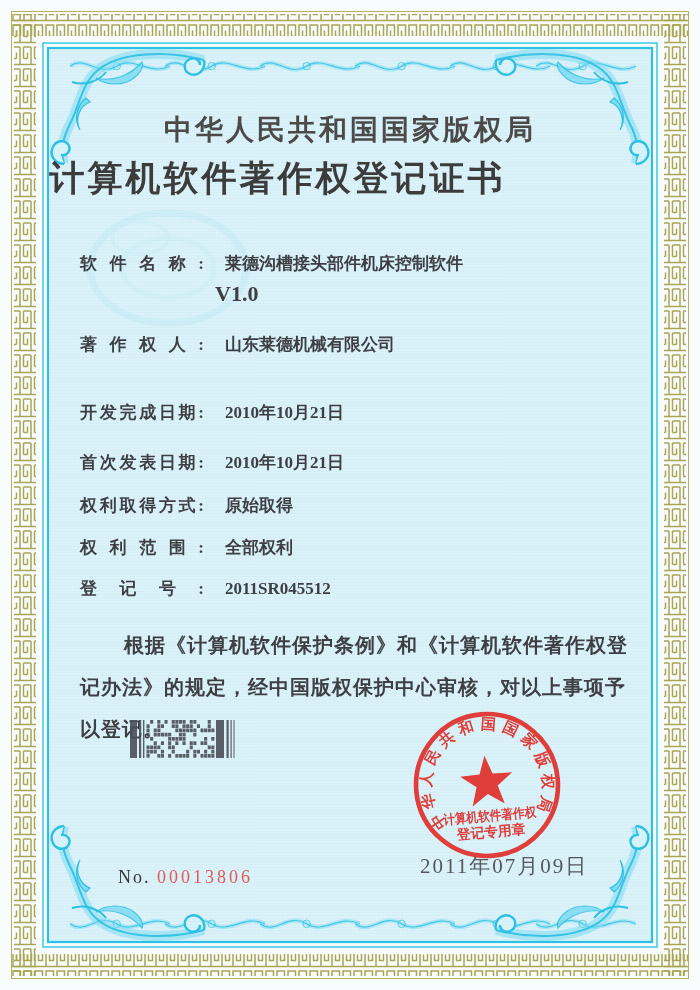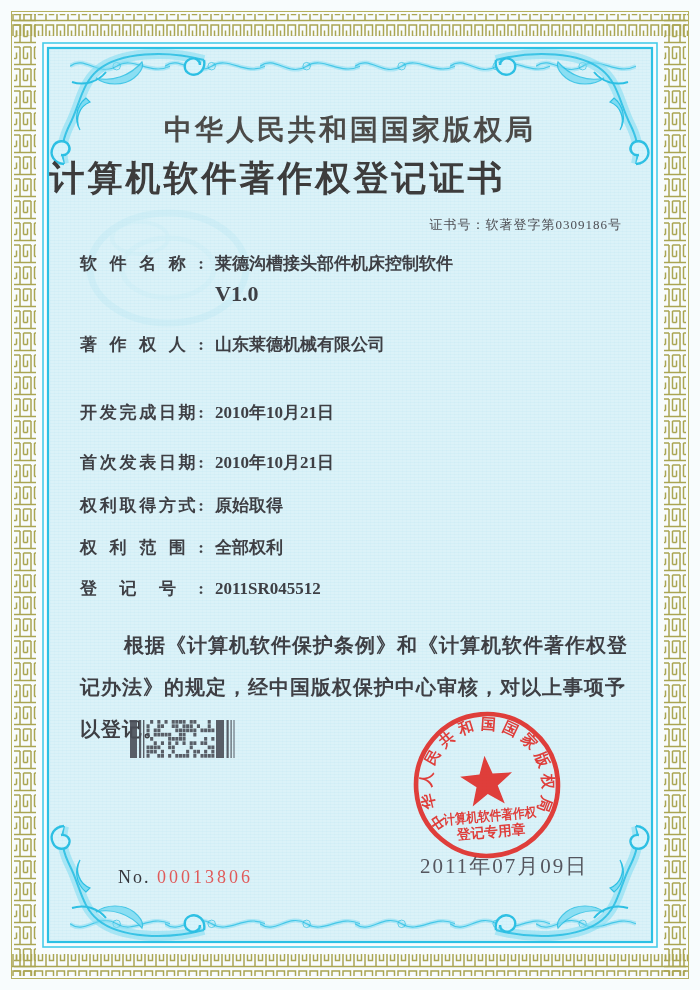--- a/index.html
+++ b/index.html
@@ -12,21 +12,21 @@
       repeating-linear-gradient(90deg, rgba(140,210,232,.05) 0 1px, rgba(255,255,255,0) 1px 4px);
     pointer-events:none;}
   .txt{position:absolute;color:#3e3f44;}
   .authority{top:111px;left:0;width:700px;text-align:center;font-size:28px;font-weight:700;
     letter-spacing:3px;color:#4b4a48;}
   .cert-title{top:155px;left:0;width:555px;text-align:center;font-size:35px;font-weight:700;
     letter-spacing:3px;color:#3d3c3c;}
   .certno{top:216px;right:78px;font-size:13px;font-weight:500;color:#4d4d52;letter-spacing:1px;}
   .row{left:80px;font-size:17px;font-weight:600;white-space:nowrap;}
   .row .lab{display:inline-block;width:124px;text-align:justify;text-align-last:justify;}
-  .row .val{margin-left:11px;}
+  .row .val{margin-left:21px;}
   .val2{left:215px;font-size:22px;font-weight:600;}
   .statement{top:624px;left:80px;width:552px;font-size:20px;font-weight:600;line-height:42px;
     text-indent:2.2em;letter-spacing:1px;margin:0;}
   .barcode{position:absolute;left:130px;top:720px;}
   .serial{top:851px;left:118px;font-size:18px;letter-spacing:2px;color:#35363c;margin-top:16px;}
   .serial .red{color:#e05a5a;letter-spacing:3px;}
   .datestamp{top:852px;left:420px;font-size:21px;color:#55565e;letter-spacing:2px;font-weight:500;}
   .seal{position:absolute;left:411px;top:709px;transform:rotate(-5deg);opacity:.92;}
   .seal text{fill:#e02f2b;font-weight:700;font-family:"Liberation Serif","DejaVu Serif",serif;}
 </style>
@@ -108,23 +108,20 @@
     <g fill="none">
       <rect x="43" y="43" width="614" height="904" stroke="#47cbe9" stroke-width="1.6"></rect>
       <rect x="48" y="48" width="604" height="894" stroke="#2cc0e4" stroke-width="2.2"></rect>
     </g>
   </svg>
 
   <div class="texture"></div>
 
   <div class="txt authority">中华人民共和国国家版权局</div>
   <div class="txt cert-title">计算机软件著作权登记证书</div>
-  <div class="txt certno">
-    <span>证书号：</span><span>软著登字第0309186号</span>
-  </div>
 
   <div class="txt row" style="top:252px">
     <span class="lab">软件名称:</span><span class="val">莱德沟槽接头部件机床控制软件</span>
   </div>
   <div class="txt val2" style="top:281px">V1.0</div>
 
   <div class="txt row" style="top:333px">
     <span class="lab">著作权人:</span><span class="val">山东莱德机械有限公司</span>
   </div>
 

